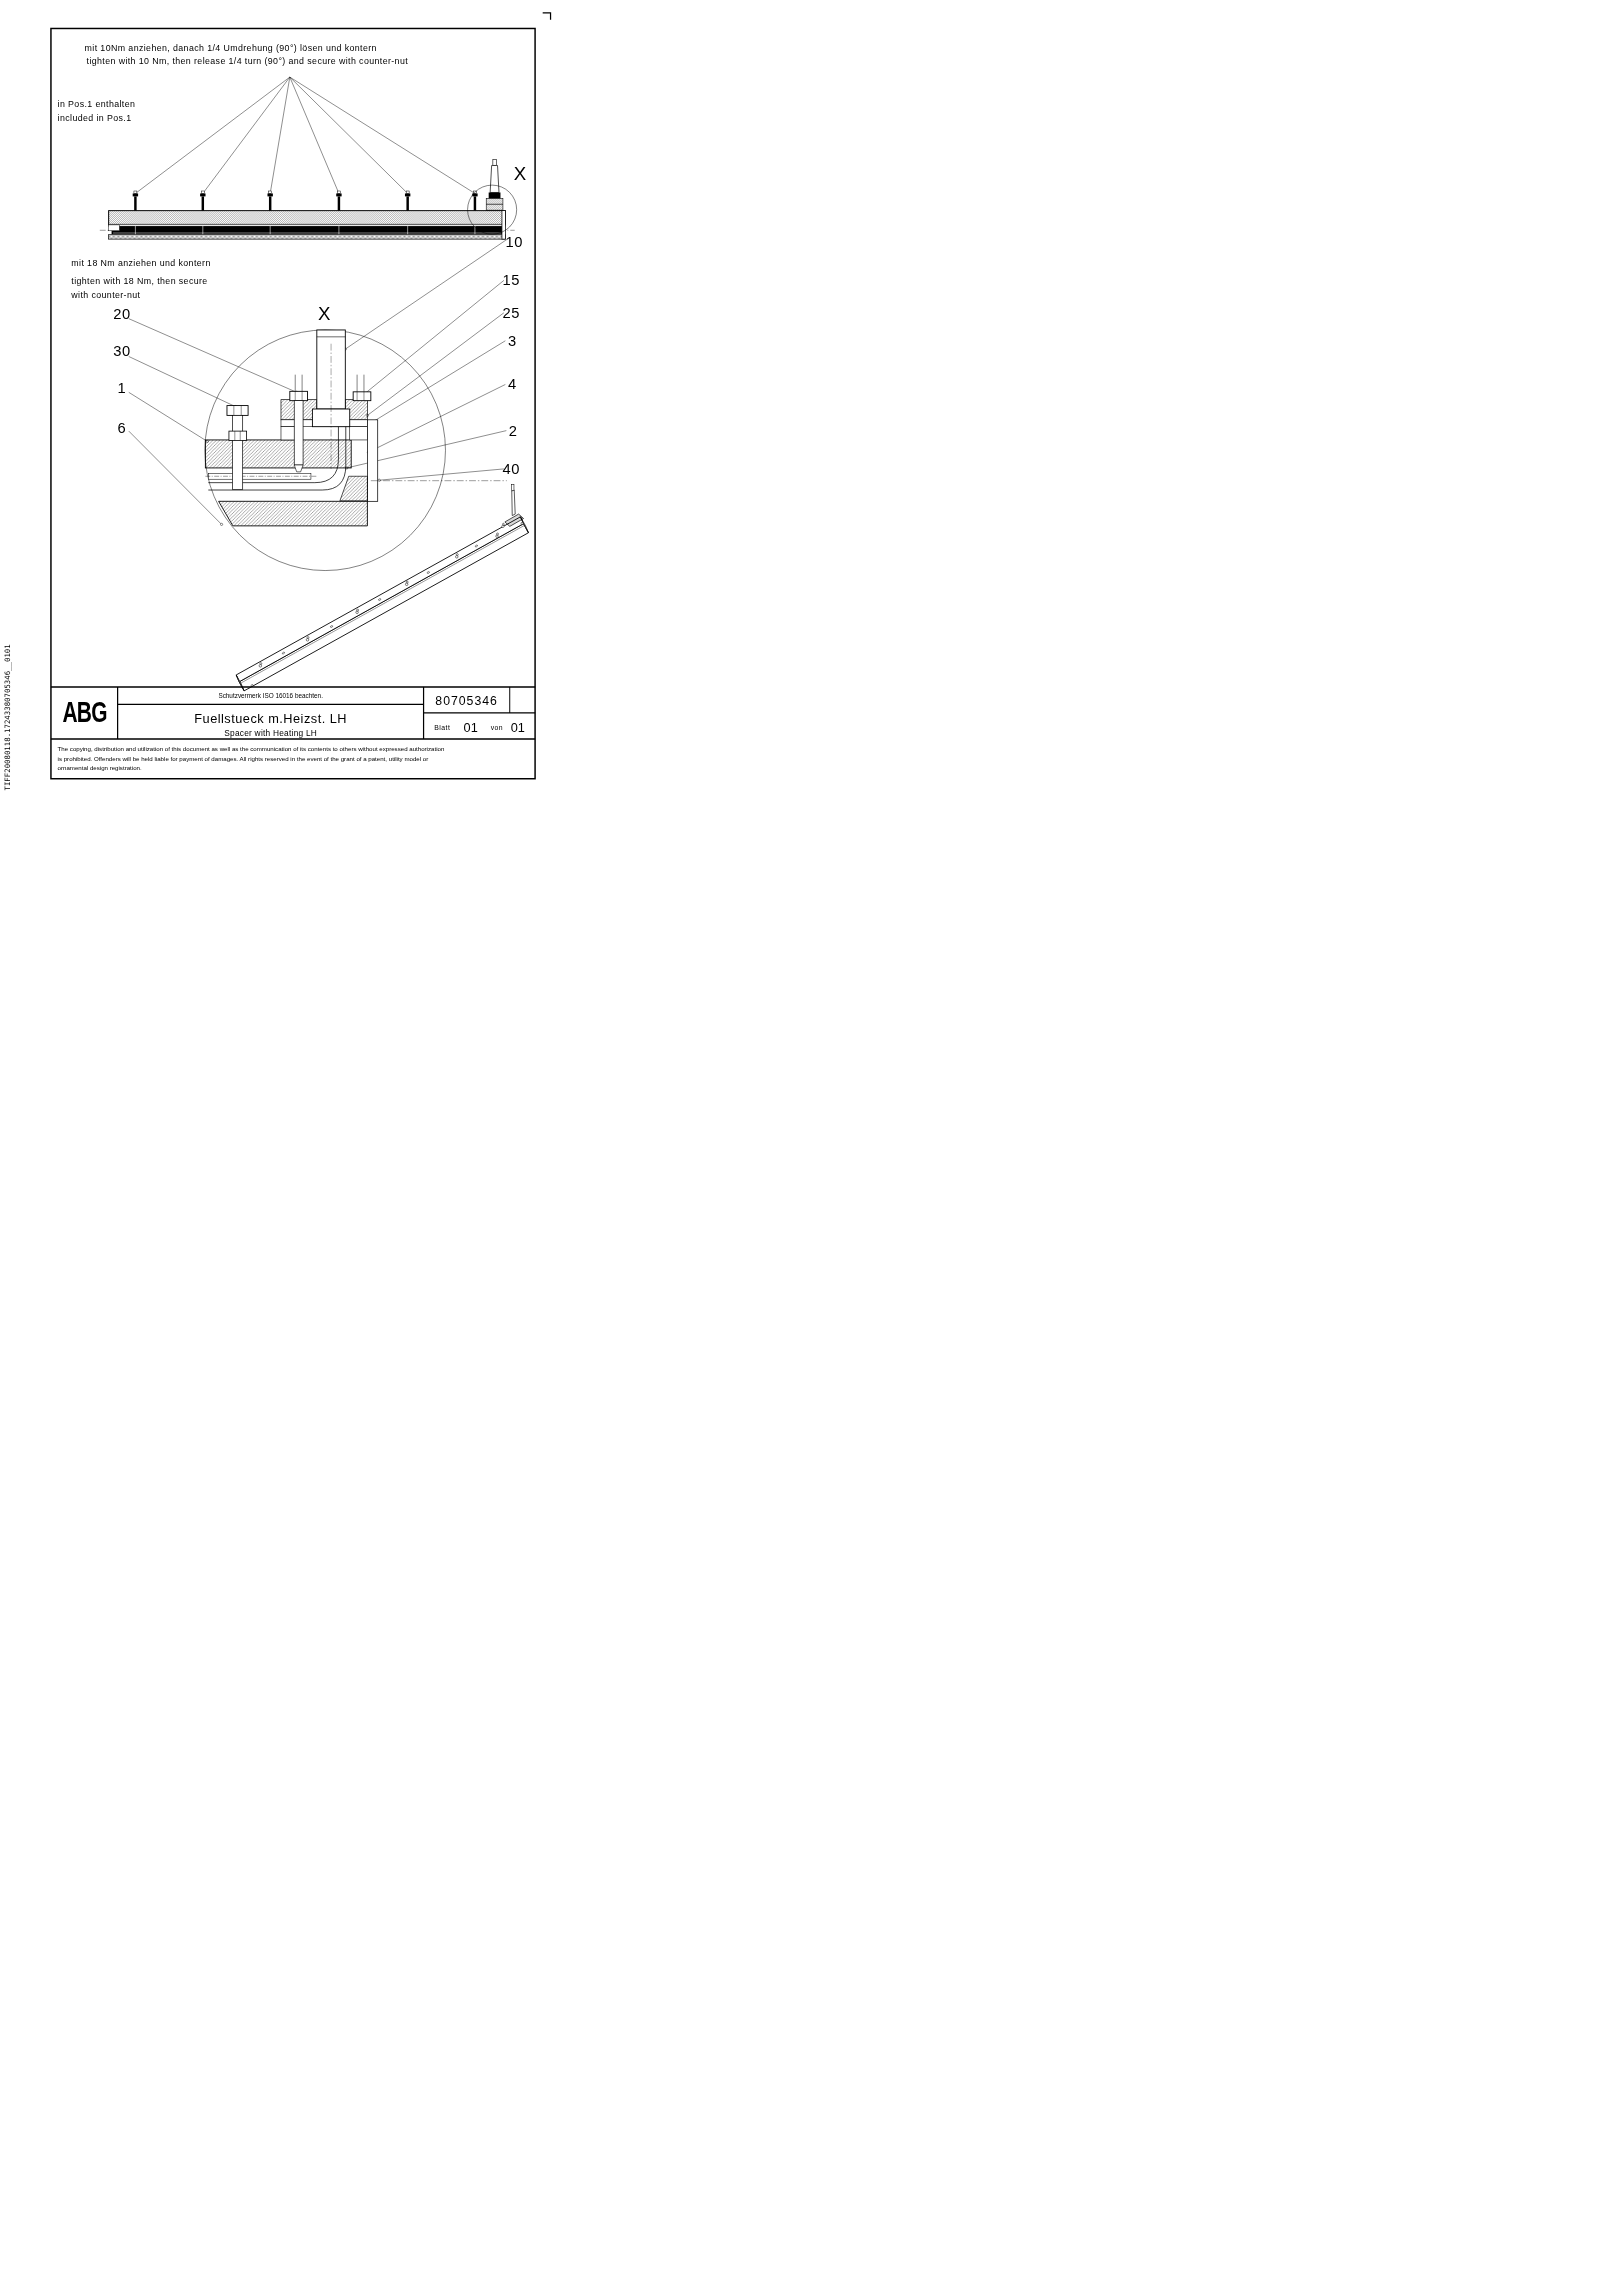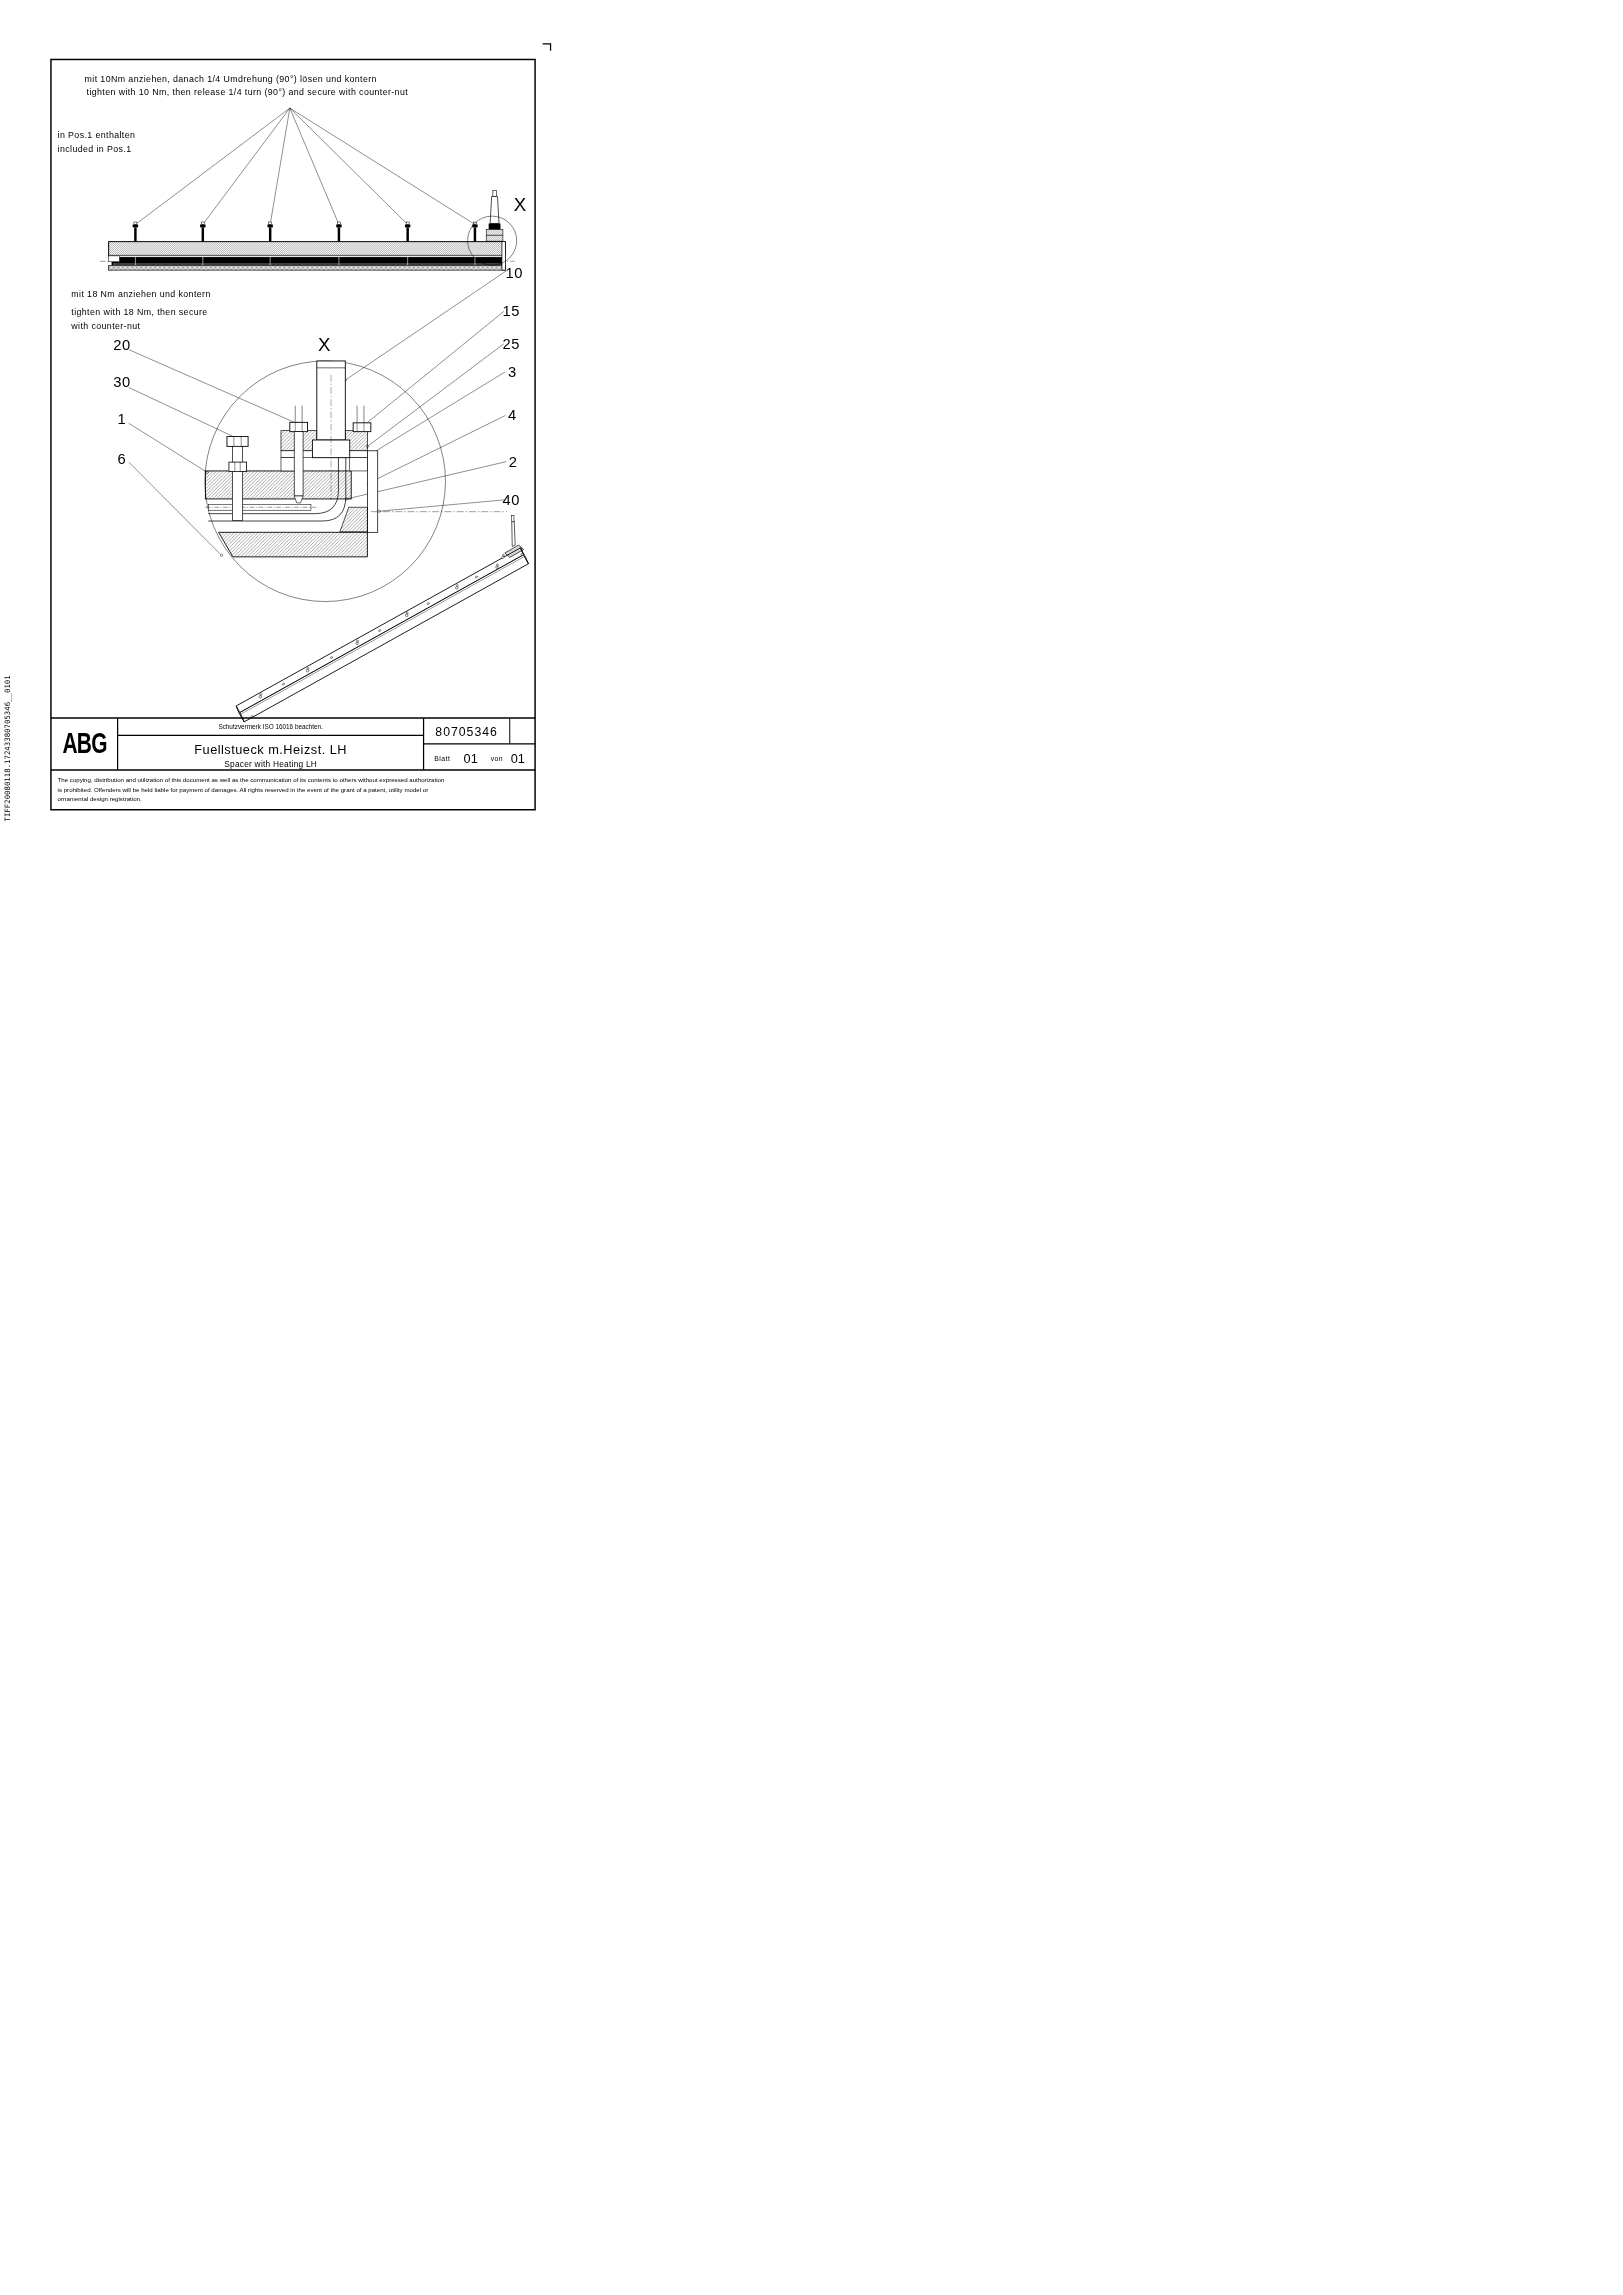--- a/index.html
+++ b/index.html
@@ -1,17 +1,17 @@
 <!DOCTYPE html>
 <html style="font-size:7.9px"><head>
 <meta charset="utf-8">
 <style>
   html,body{margin:0;padding:0;background:#ffffff;}
   .page{position:relative;width:560px;height:792px;background:#ffffff;overflow:hidden;
-        font-family:"Liberation Sans",sans-serif;margin-top:31px;}
+        font-family:"Liberation Sans",sans-serif;}
   svg{position:absolute;left:0;top:0;}
   text{fill:#000;}
   .note{font-size:18px;letter-spacing:0.8px;}
   .partnum{font-size:30px;letter-spacing:1px;}
   .xlabel{font-size:38px;}
   .tb-small{font-size:13px;}
   .tb-title{font-size:26px;letter-spacing:1px;}
   .tb-sub{font-size:17px;letter-spacing:0.5px;}
   .tb-num{font-size:25px;letter-spacing:2px;}
   .tb-sheet-label{font-size:14px;letter-spacing:1px;}

